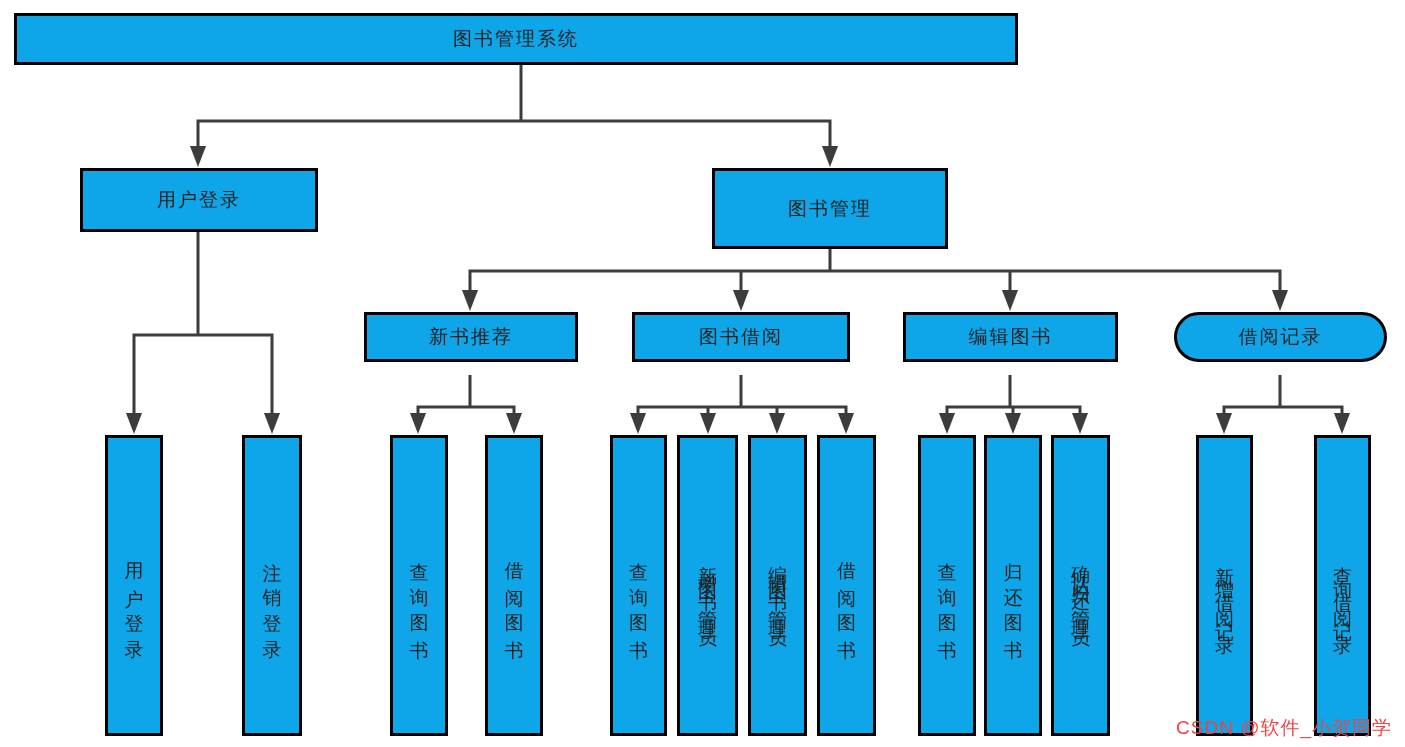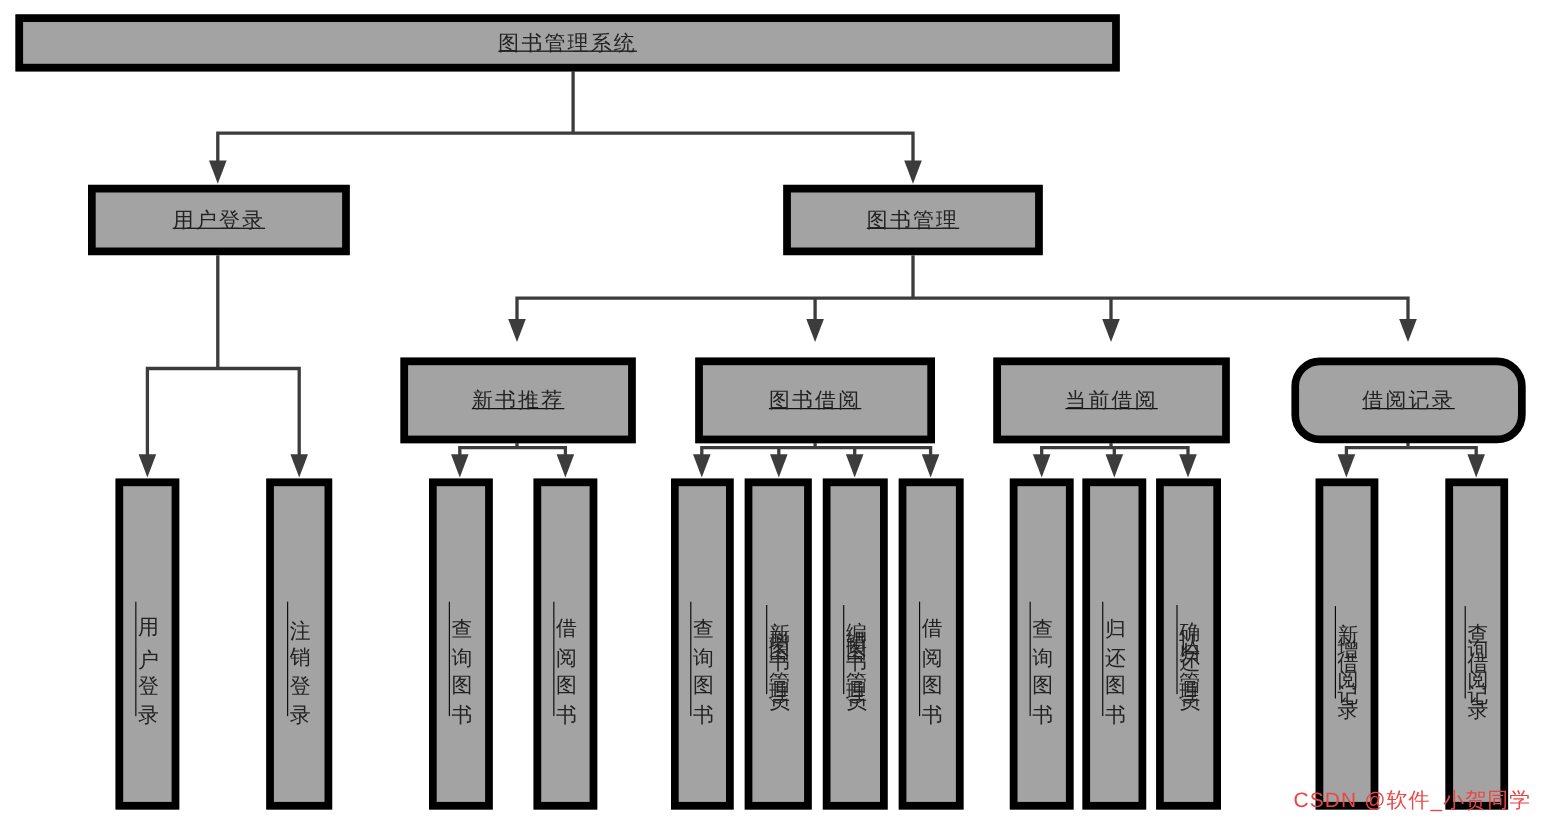--- a/index.html
+++ b/index.html
@@ -7,38 +7,37 @@
     position:relative;
     width:1405px;height:747px;
     background:#ffffff;
     font-family:"Liberation Sans", sans-serif;
     overflow:hidden;
   }
   .wires{position:absolute;left:0;top:0;z-index:1;}
   .box{
     position:absolute;
     box-sizing:border-box;
-    border:7px solid #000000;
-    background:#a3a3a3;
+    border:3px solid #000000;
+    background:#0ea5e9;
     display:flex;
     align-items:center;
     justify-content:center;
     z-index:2;
-    text-decoration:underline;
   }
   .hlabel{
     font-size:19px;
     color:#222222;
     letter-spacing:2px;
     white-space:nowrap;
   }
   .root{left:14px;top:13px;width:1004px;height:52px;}
   .l2a{left:80px;top:168px;width:238px;height:64px;}
-  .l2b{left:712px;top:168px;width:236px;height:64px;}
-  .l3{top:325px;height:78px;}
+  .l2b{left:712px;top:168px;width:236px;height:81px;}
+  .l3{top:312px;height:50px;}
   .l3a{left:364px;width:214px;}
   .l3b{left:632px;width:218px;}
   .l3c{left:903px;width:215px;}
   .l3d{left:1174px;width:213px;border-radius:26px;}
   .leaf{top:435px;height:301px;}
   .vtext{
     writing-mode:vertical-rl;
     text-orientation:mixed;
     font-size:19px;
     color:#222222;
@@ -120,21 +119,21 @@
     <span class="hlabel">图书管理</span>
   </div>
 
   <div class="box l3 l3a">
     <span class="hlabel">新书推荐</span>
   </div>
   <div class="box l3 l3b">
     <span class="hlabel">图书借阅</span>
   </div>
   <div class="box l3 l3c">
-    <span class="hlabel">当前借阅</span>
+    <span class="hlabel">编辑图书</span>
   </div>
   <div class="box l3 l3d">
     <span class="hlabel">借阅记录</span>
   </div>
 
   <div class="box leaf lf1">
     <span class="vtext sp4">用户登录</span>
   </div>
   <div class="box leaf lf2">
     <span class="vtext sp4">注销登录</span>

